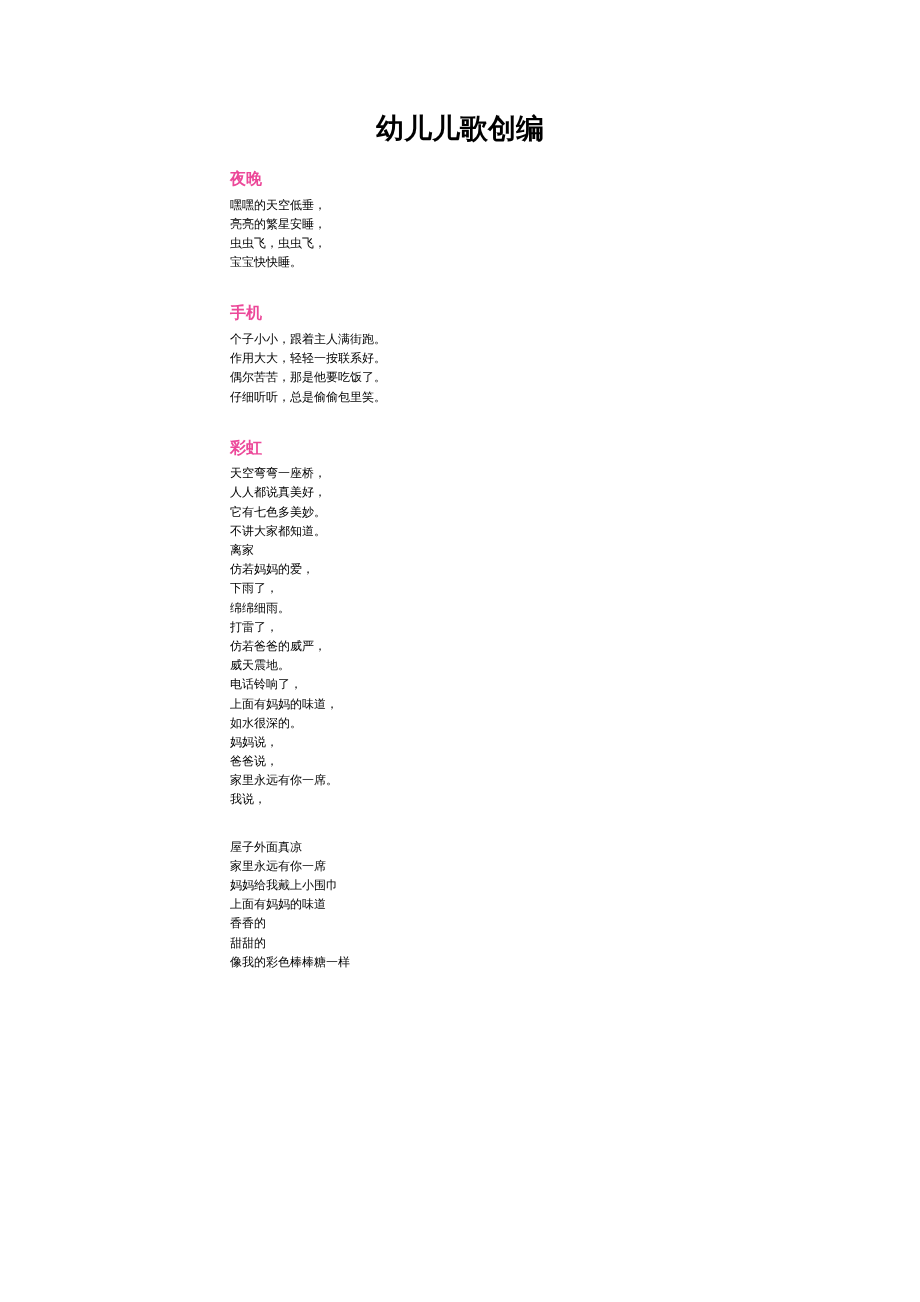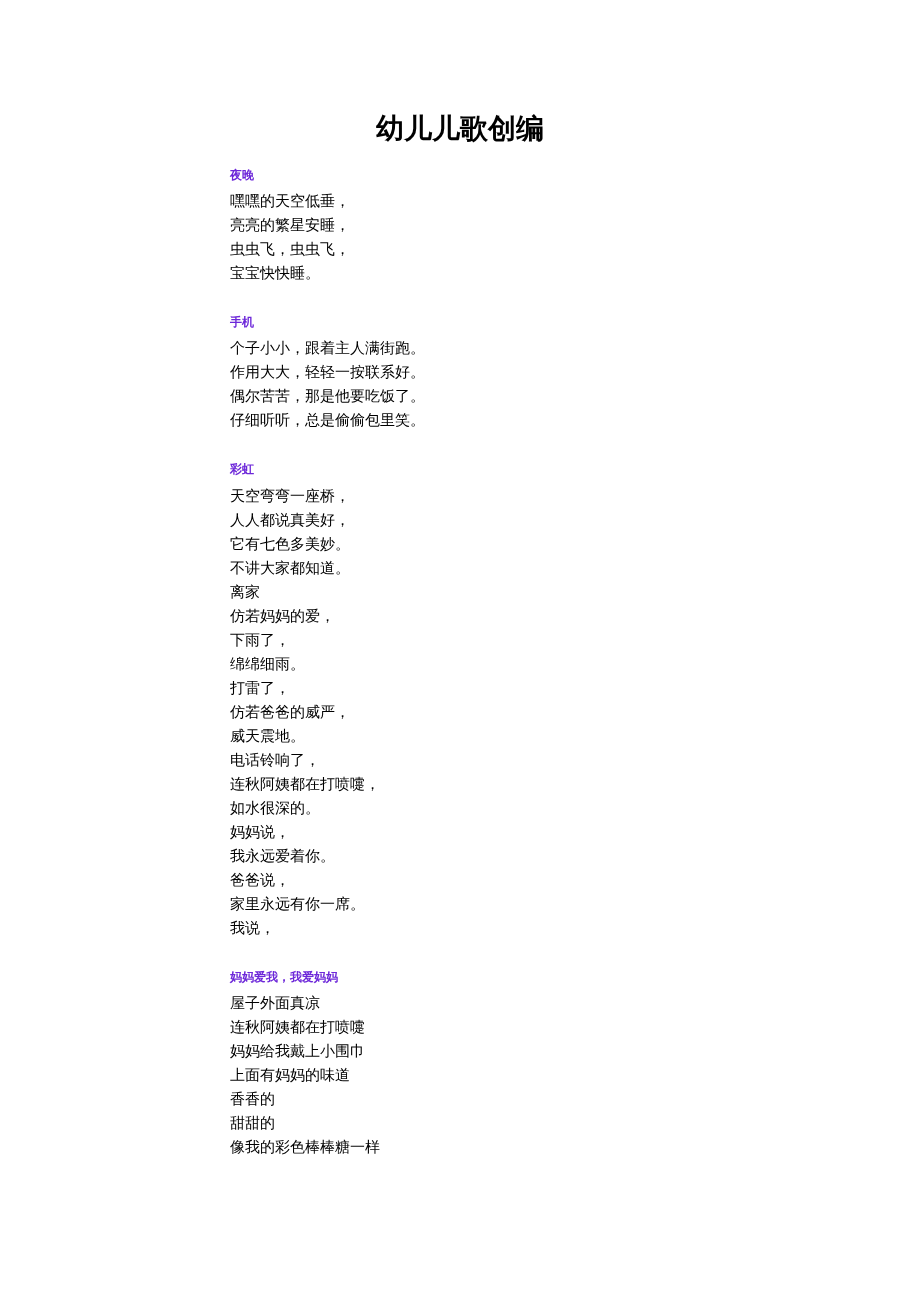--- a/index.html
+++ b/index.html
@@ -18,28 +18,28 @@
       font-weight: bold;
       text-align: center;
       margin: 0 0 18px 0;
       color: #000;
     }
     .section {
       margin-bottom: 28px;
     }
     .section-title {
       font-family: "SimHei", "黑体", sans-serif;
-      font-size: 12px;
+      font-size: 16px;
       font-weight: bold;
-      color: #6d28d9;
+      color: #ec4899;
       margin: 0 0 4px 0;
       line-height: 1.6;
     }
     .line {
-      font-size: 15px;
+      font-size: 12px;
       color: #000;
       line-height: 1.6;
       margin: 0;
     }
   </style>
 </head>
 <body>
 
 <div class="page">
   <h1 class="main-title">幼儿儿歌创编</h1>
@@ -67,32 +67,30 @@
     <p class="line">它有七色多美妙。</p>
     <p class="line">不讲大家都知道。</p>
     <p class="line">离家</p>
     <p class="line">仿若妈妈的爱，</p>
     <p class="line">下雨了，</p>
     <p class="line">绵绵细雨。</p>
     <p class="line">打雷了，</p>
     <p class="line">仿若爸爸的威严，</p>
     <p class="line">威天震地。</p>
     <p class="line">电话铃响了，</p>
-    <p class="line">连秋阿姨都在打喷嚏，</p>
+    <p class="line">上面有妈妈的味道，</p>
     <p class="line">如水很深的。</p>
     <p class="line">妈妈说，</p>
-    <p class="line">我永远爱着你。</p>
     <p class="line">爸爸说，</p>
     <p class="line">家里永远有你一席。</p>
     <p class="line">我说，</p>
   </div>
 
   <div class="section">
-    <p class="section-title">妈妈爱我，我爱妈妈</p>
     <p class="line">屋子外面真凉</p>
-    <p class="line">连秋阿姨都在打喷嚏</p>
+    <p class="line">家里永远有你一席</p>
     <p class="line">妈妈给我戴上小围巾</p>
     <p class="line">上面有妈妈的味道</p>
     <p class="line">香香的</p>
     <p class="line">甜甜的</p>
     <p class="line">像我的彩色棒棒糖一样</p>
   </div>
 </div>
 
 </body></html>

